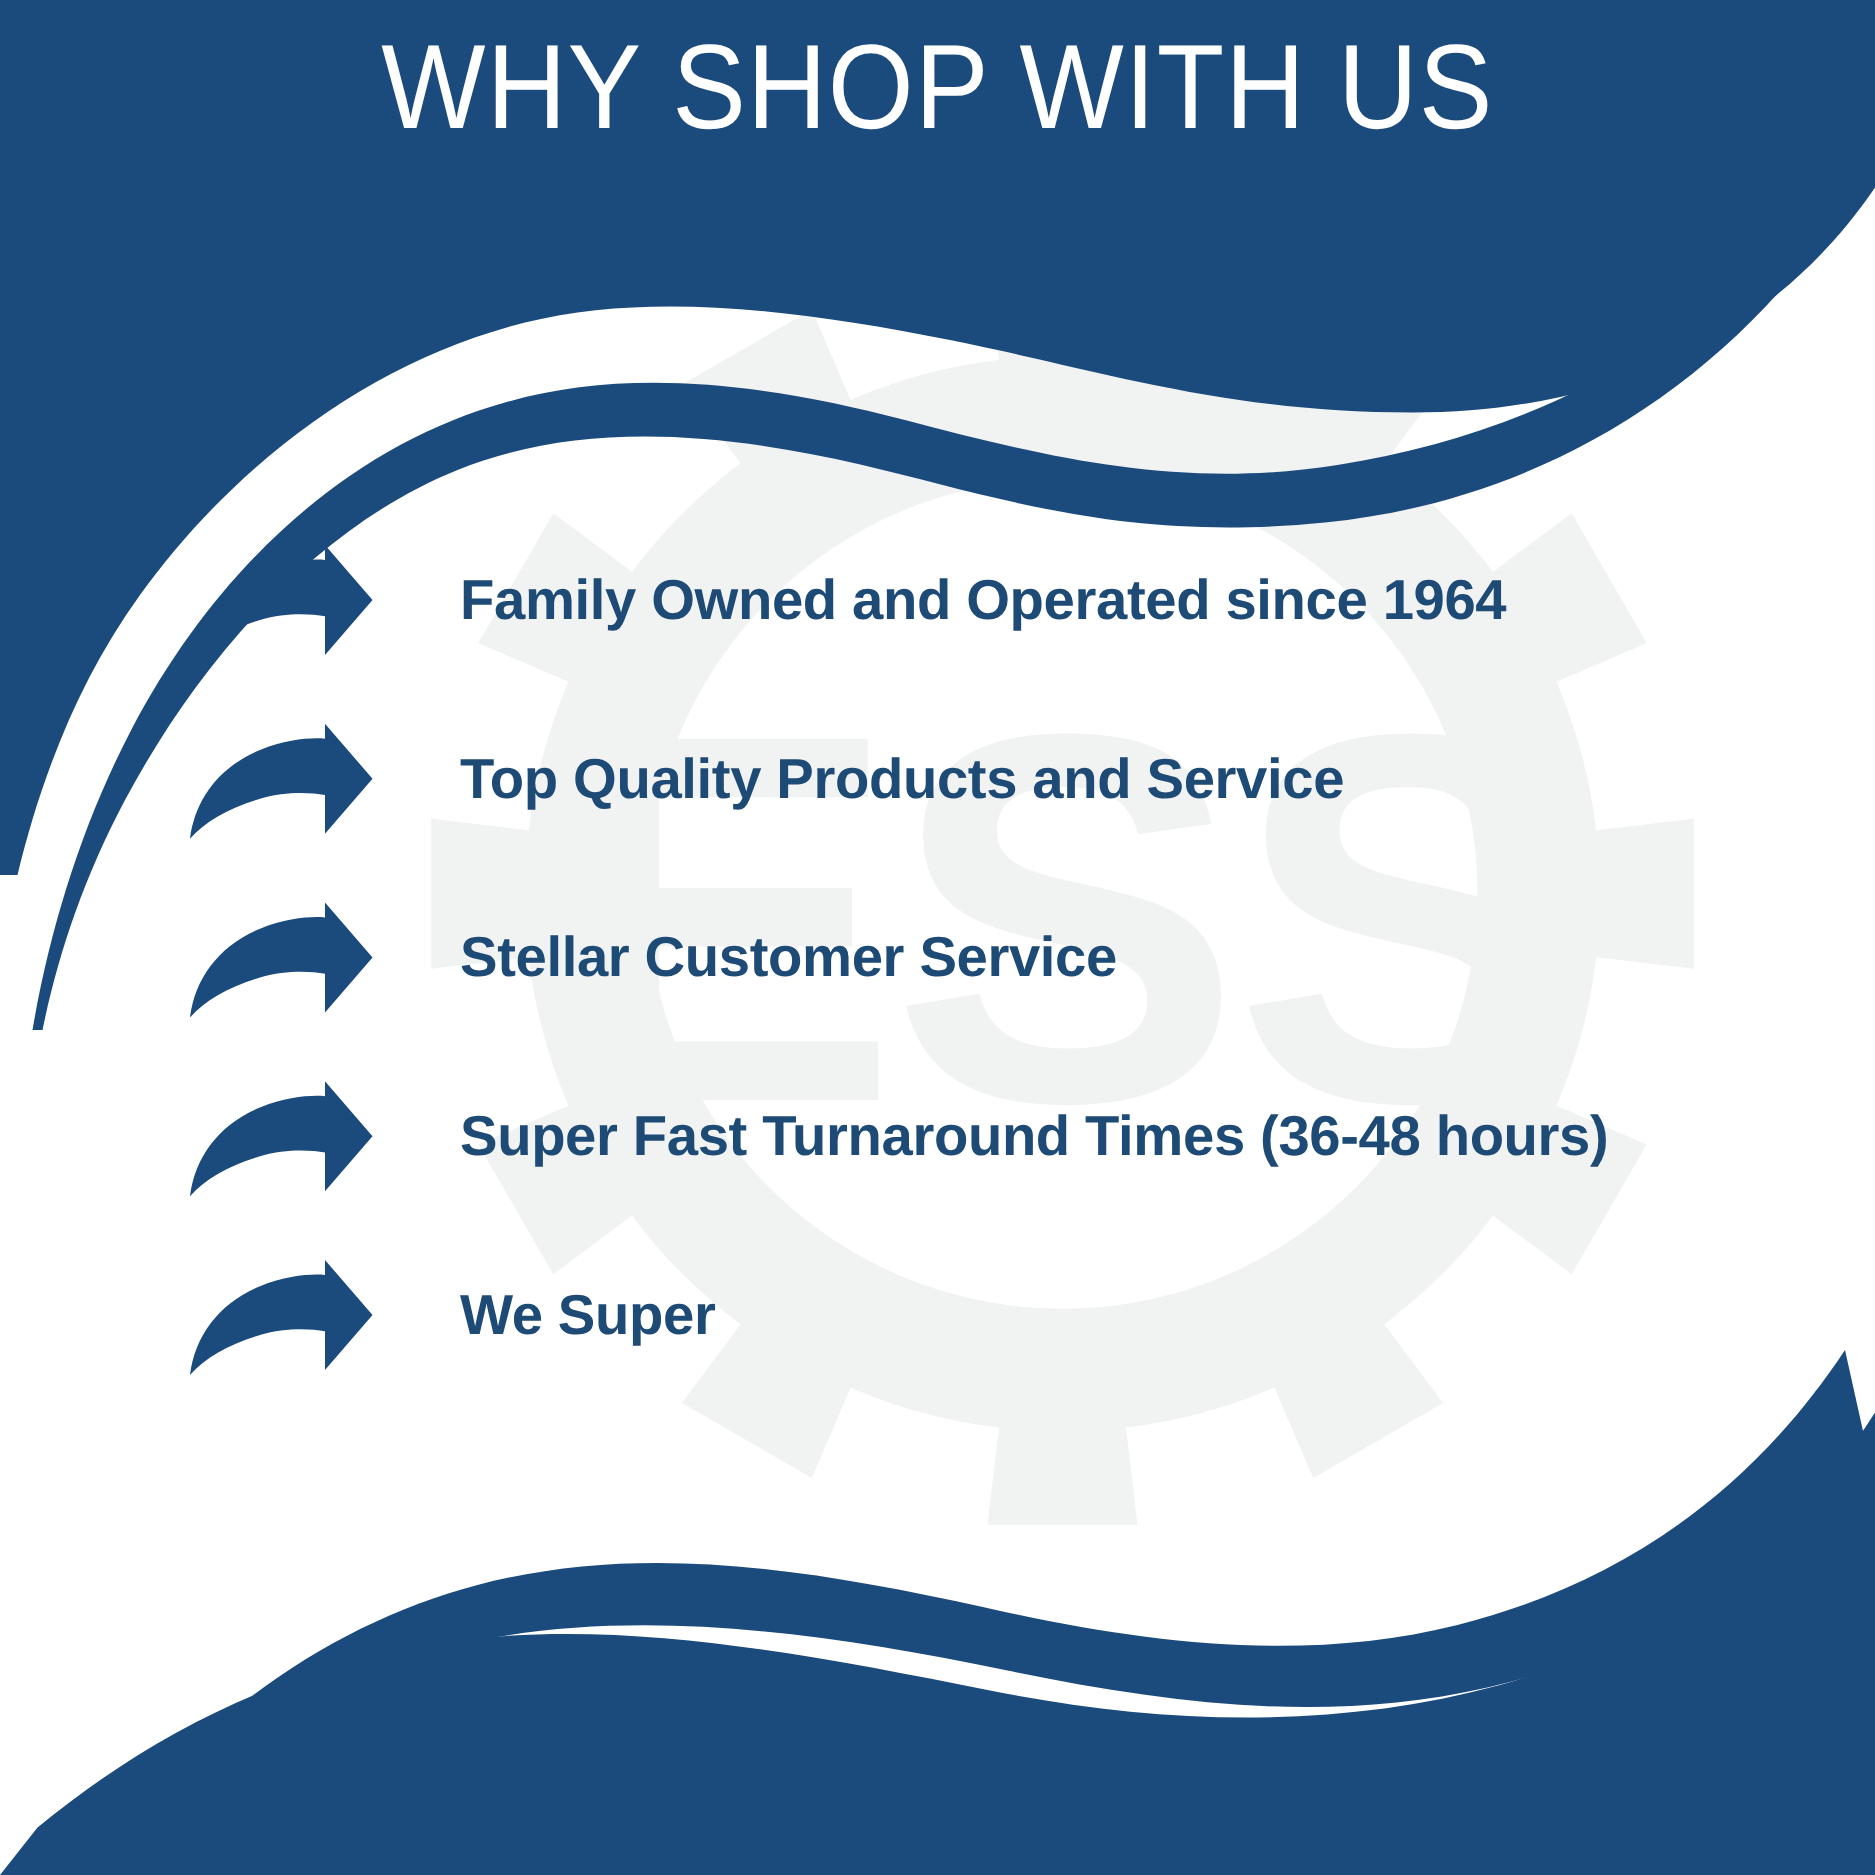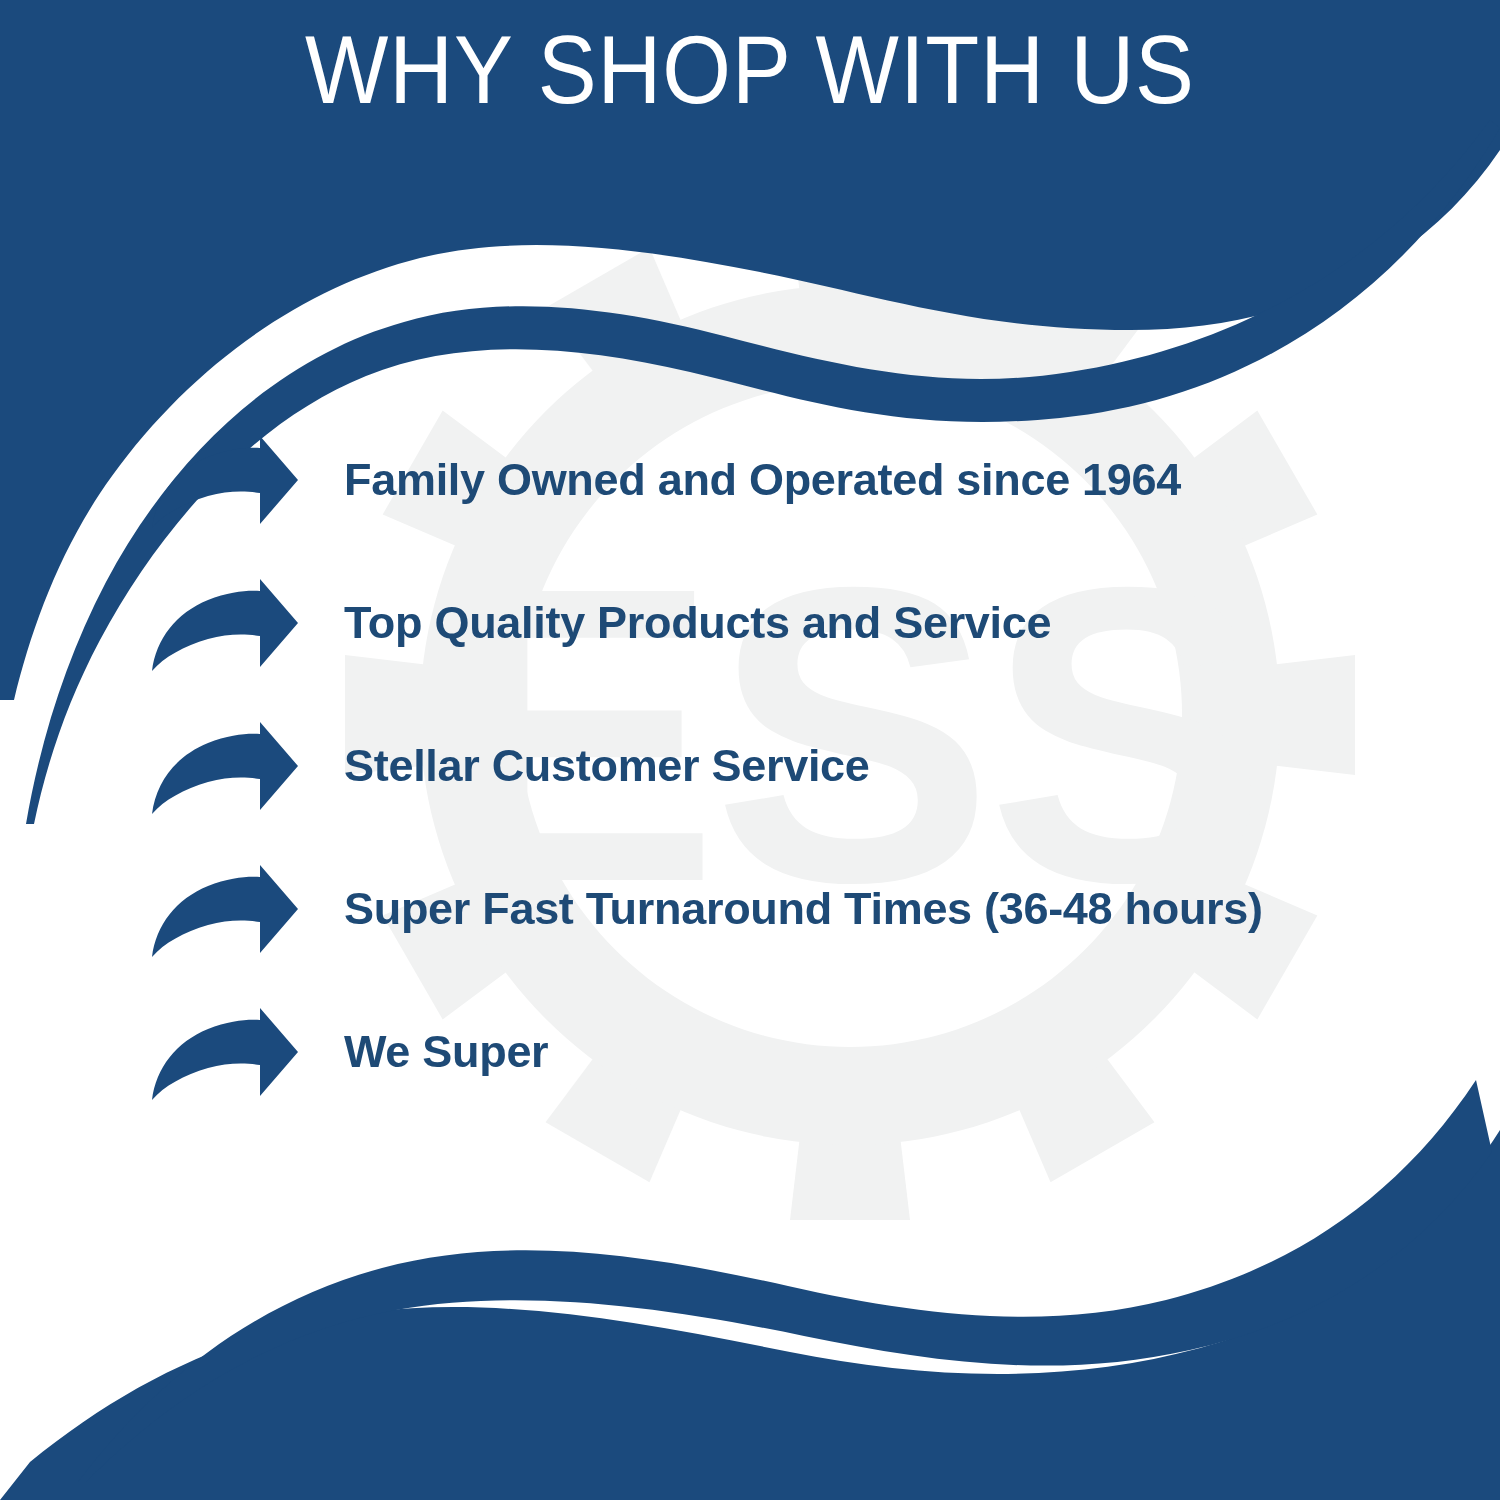--- a/index.html
+++ b/index.html
@@ -67,21 +67,21 @@
   }
   .arrow-icon {
     flex: 0 0 auto;
     width: 150px;
     height: 95px;
     display: block;
     margin-top: 4px;
   }
   .benefit-text {
     flex: 1 1 auto;
-    margin-left: 44px;
+    margin-left: 68px;
     color: #1e4a76;
     font-family: "Liberation Sans", sans-serif;
     font-size: 45px;
     font-weight: 700;
     line-height: 95px;
     white-space: nowrap;
     letter-spacing: -0.3px;
   }
 </style>
 </head>

